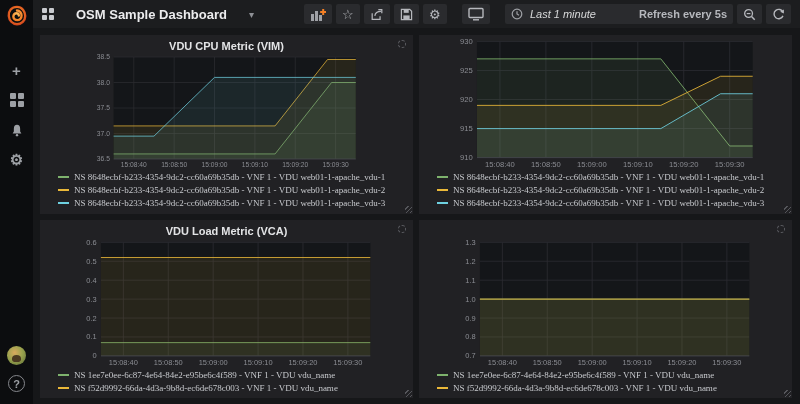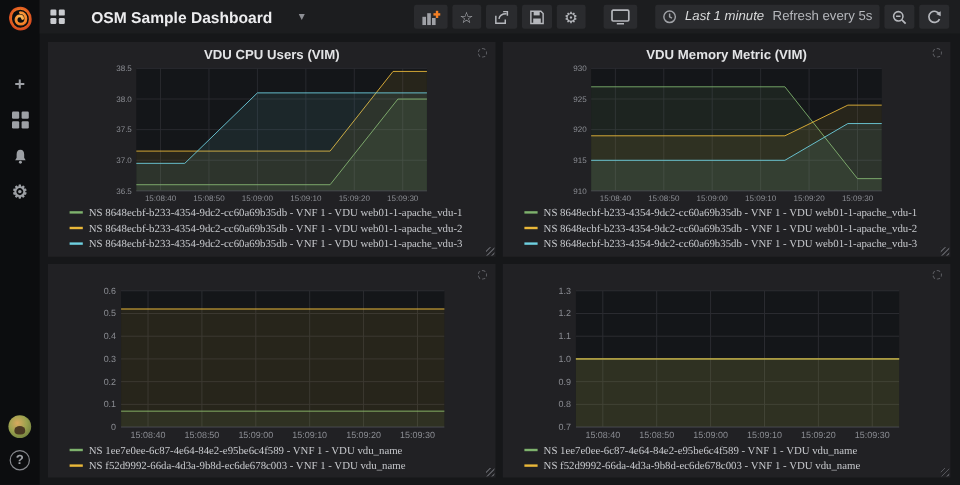--- a/index.html
+++ b/index.html
@@ -34,21 +34,21 @@
   .dash-grid span { background:#c9cbcf; border-radius:1px; }
   .dash-title { color:#ececee; font-size:13px; font-weight:bold; }
   .caret { color:#8e9095; font-size:10px; }
   .nav-right { margin-left:auto; display:flex; align-items:center; gap:4px; }
   .nav-btn { height:20px; min-width:24px; background:#2a2b2e; border-radius:2px; border:none;
              display:flex; align-items:center; justify-content:center; gap:7px; padding:0 6px;
              color:#b6b8bd; font-size:13px; cursor:pointer; font-family:inherit; }
   .nav-btn svg { display:block; }
   .gap-l { margin-left:11px; }
   .time-text { color:#d8d9da; font-size:11px;font-style:italic; }
-  .refresh-text { font-size:11px; font-weight:normal; }
+  .refresh-text { font-size:11px; font-weight:bold;margin-left:36px; }
 
   
   .dash-area { flex:1; padding:7px 8px 6px 7px; display:grid;
                grid-template-columns:1fr 1fr; grid-template-rows:1fr 1fr; gap:6px; min-height:0; }
   .panel { background:#212124; position:relative; display:flex; flex-direction:column; padding:3px 5px 2px; min-height:0; }
   .panel-header { height:16px; display:flex; align-items:center; justify-content:center; position:relative; flex-shrink:0; }
   .panel-title { color:#e3e4e6; font-size:11px; font-weight:bold; cursor:pointer; }
   .panel-spinner { position:absolute; right:2px; top:2px; width:8px; height:8px;
                    border:1px dashed #5a5b60; border-radius:50%; }
   svg.chart { flex:1; width:100%; min-height:0; }
@@ -172,21 +172,21 @@
             <polygon points="12.8,1.5 12.8,6 8.8,4" fill="#b6b8bd"></polygon>
           </svg>
         </button>
       </div>
     </div>
 
     <div class="dash-area">
 
       <div class="panel">
         <div class="panel-header">
-          <span class="panel-title">VDU CPU Users (VIM)</span>
+          <span class="panel-title">VDU CPU Metric (VIM)</span>
           <span class="panel-spinner"></span>
         </div>
         <svg class="chart" viewBox="0 0 363 155">
             <rect x="30" y="4" width="325" height="137" fill="#141619"></rect>
             <line x1="30" x2="355" y1="141" y2="141" stroke="#2b2c31"></line>
             <text x="25" y="144" text-anchor="end">36.5</text>
             <line x1="30" x2="355" y1="106.75" y2="106.75" stroke="#2b2c31"></line>
             <text x="25" y="109.75" text-anchor="end">37.0</text>
             <line x1="30" x2="355" y1="72.5" y2="72.5" stroke="#2b2c31"></line>
             <text x="25" y="75.5" text-anchor="end">37.5</text>
@@ -225,24 +225,20 @@
             </div>
             <div class="legend-row">
               <span class="legend-swatch" style="background: rgb(110, 208, 224);"></span>
               <span class="legend-label">NS 8648ecbf-b233-4354-9dc2-cc60a69b35db - VNF 1 - VDU web01-1-apache_vdu-3</span>
             </div>
           </div>
         <div class="resize-handle"></div>
       </div>
 
       <div class="panel">
-        <div class="panel-header">
-          <span class="panel-title">VDU Memory Metric (VIM)</span>
-          <span class="panel-spinner"></span>
-        </div>
         <svg class="chart" viewBox="0 0 363 155">
             <rect x="30" y="4" width="325" height="137" fill="#141619"></rect>
             <line x1="30" x2="355" y1="141" y2="141" stroke="#2b2c31"></line>
             <text x="25" y="144" text-anchor="end">910</text>
             <line x1="30" x2="355" y1="106.75" y2="106.75" stroke="#2b2c31"></line>
             <text x="25" y="109.75" text-anchor="end">915</text>
             <line x1="30" x2="355" y1="72.5" y2="72.5" stroke="#2b2c31"></line>
             <text x="25" y="75.5" text-anchor="end">920</text>
             <line x1="30" x2="355" y1="38.25" y2="38.25" stroke="#2b2c31"></line>
             <text x="25" y="41.25" text-anchor="end">925</text>
@@ -280,20 +276,21 @@
             <div class="legend-row">
               <span class="legend-swatch" style="background: rgb(110, 208, 224);"></span>
               <span class="legend-label">NS 8648ecbf-b233-4354-9dc2-cc60a69b35db - VNF 1 - VDU web01-1-apache_vdu-3</span>
             </div>
           </div>
         <div class="resize-handle"></div>
       </div>
 
       <div class="panel">
         <div class="panel-header">
+          <span class="panel-title">VDU Load Metric (VCA)</span>
           <span class="panel-spinner"></span>
         </div>
         <svg class="chart" viewBox="0 0 363 155">
             <rect x="30" y="4" width="325" height="137" fill="#141619"></rect>
             <line x1="30" x2="355" y1="141" y2="141" stroke="#2b2c31"></line>
             <text x="25" y="144" text-anchor="end">0</text>
             <line x1="30" x2="355" y1="118.16666666666667" y2="118.16666666666667" stroke="#2b2c31"></line>
             <text x="25" y="121.16666666666667" text-anchor="end">0.1</text>
             <line x1="30" x2="355" y1="95.33333333333333" y2="95.33333333333333" stroke="#2b2c31"></line>
             <text x="25" y="98.33333333333333" text-anchor="end">0.2</text>

